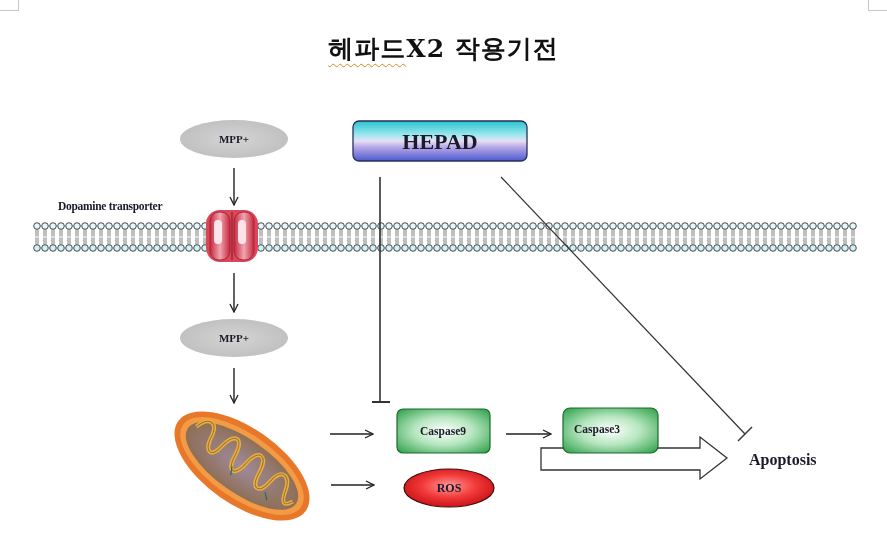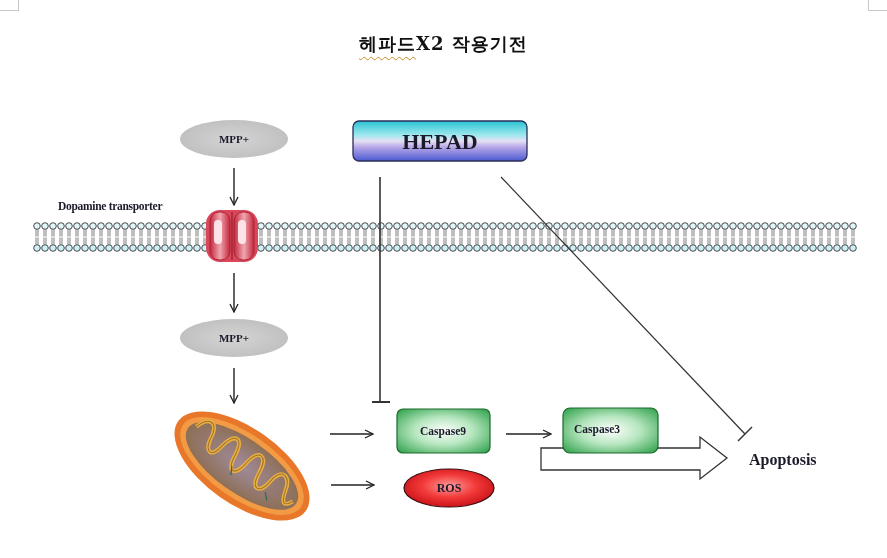--- a/index.html
+++ b/index.html
@@ -2,21 +2,21 @@
 <html><head>
 <meta charset="utf-8">
 <style>
   html, body { margin: 0; padding: 0; background: #ffffff; }
   body { width: 887px; height: 558px; position: relative; overflow: hidden;
          font-family: "Liberation Serif", "DejaVu Serif", serif; }
   .corner { position: absolute; border-color: #c8c8c8; border-style: solid; width: 18px; height: 10px; }
   .corner.tl { left: 0; top: 0; border-width: 0 1px 1px 0; }
   .corner.tr { right: 0; top: 0; border-width: 0 0 1px 1px; }
   .title { position: absolute; left: 0; width: 887px; top: 32px; text-align: center;
-           font-family: "DejaVu Serif", serif; font-size: 18px; font-weight: bold; color: #111; letter-spacing: 1px; }
+           font-family: "DejaVu Serif", serif; font-size: 25px; font-weight: bold; color: #111; letter-spacing: 1px; }
   .title .spell { text-decoration: underline wavy #d08a2a; text-decoration-thickness: 1px; text-underline-offset: 6px; }
   svg#diagram { position: absolute; left: 0; top: 0; }
   .lbl { font-family: "Liberation Serif", serif; font-weight: bold; fill: #1a1a2a; }
 </style>
 </head>
 <body>
 
 <div class="corner tl"></div>
 <div class="corner tr"></div>
 

